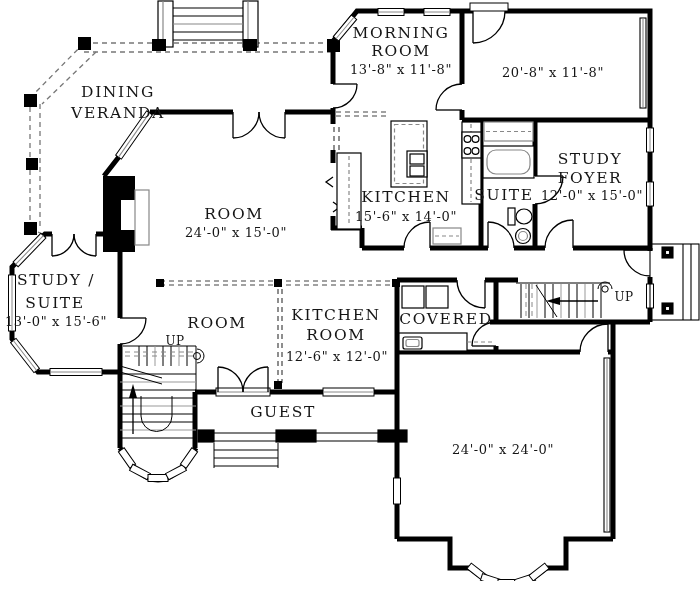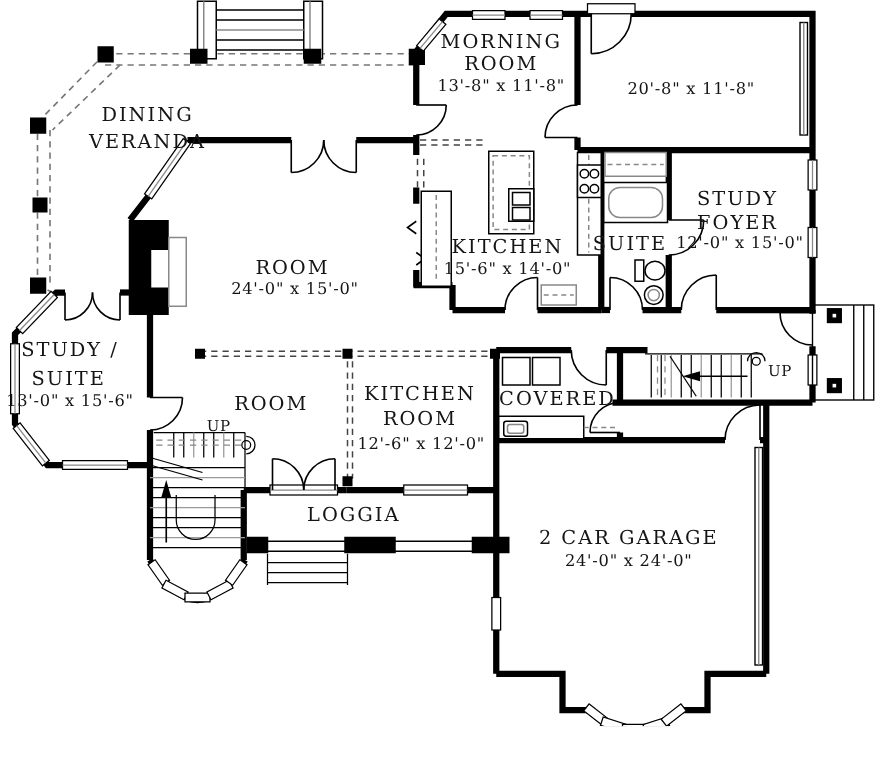--- a/index.html
+++ b/index.html
@@ -442,20 +442,19 @@
 <div class="lbl dims" style="left:56px;top:321px">13'-0" x 15'-6"</div>
 
 <div class="lbl room" style="left:217px;top:323px">ROOM</div>
 
 <div class="lbl room" style="left:336px;top:315px">KITCHEN</div>
 <div class="lbl room" style="left:336px;top:335px">ROOM</div>
 <div class="lbl dims" style="left:337px;top:356px">12'-6" x 12'-0"</div>
 
 <div class="lbl room" style="left:446px;top:319px">COVERED</div>
 
-<div class="lbl room" style="left:283px;top:412px">LOGGIA</div>
-
-<div class="lbl room" style="left:503px;top:430px">2 CAR GARAGE</div>
+<div class="lbl room" style="left:283px;top:412px">GUEST</div>
+
 <div class="lbl dims" style="left:503px;top:449px">24'-0" x 24'-0"</div>
 
 <div class="lbl up" style="left:175px;top:341px">UP</div>
 <div class="lbl up" style="left:624px;top:297px">UP</div>
 </div>
 
 </body></html>

